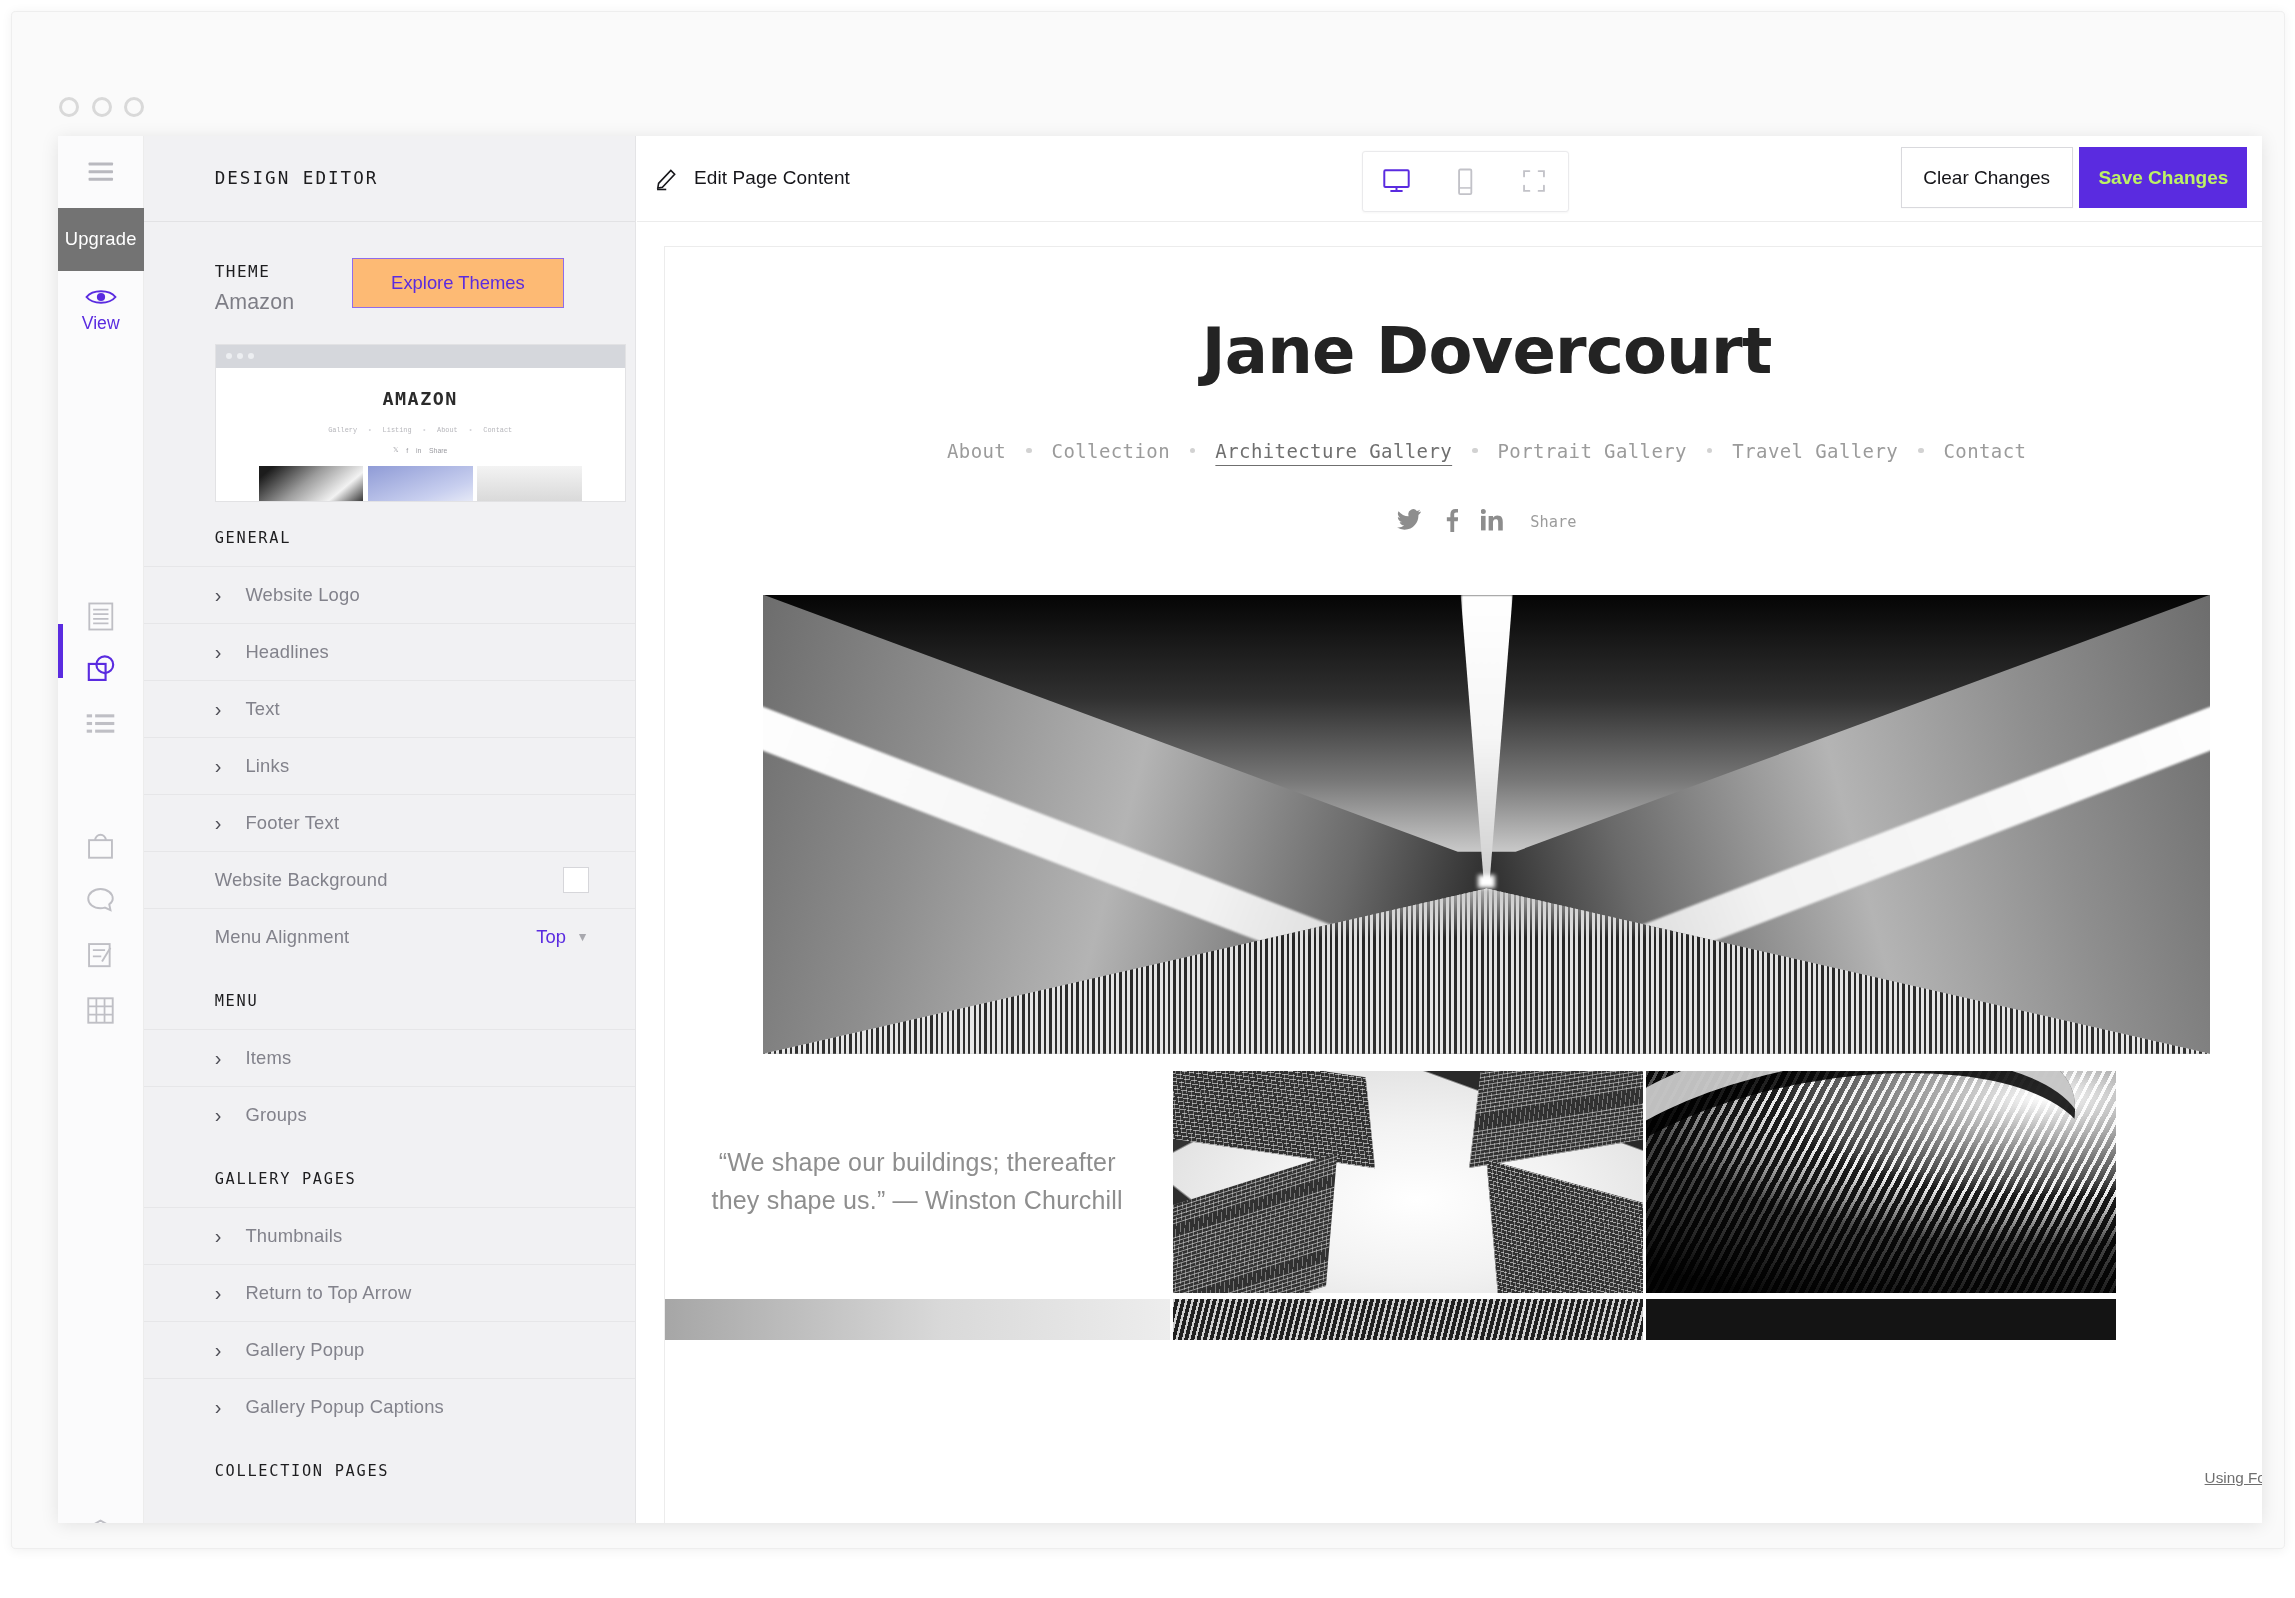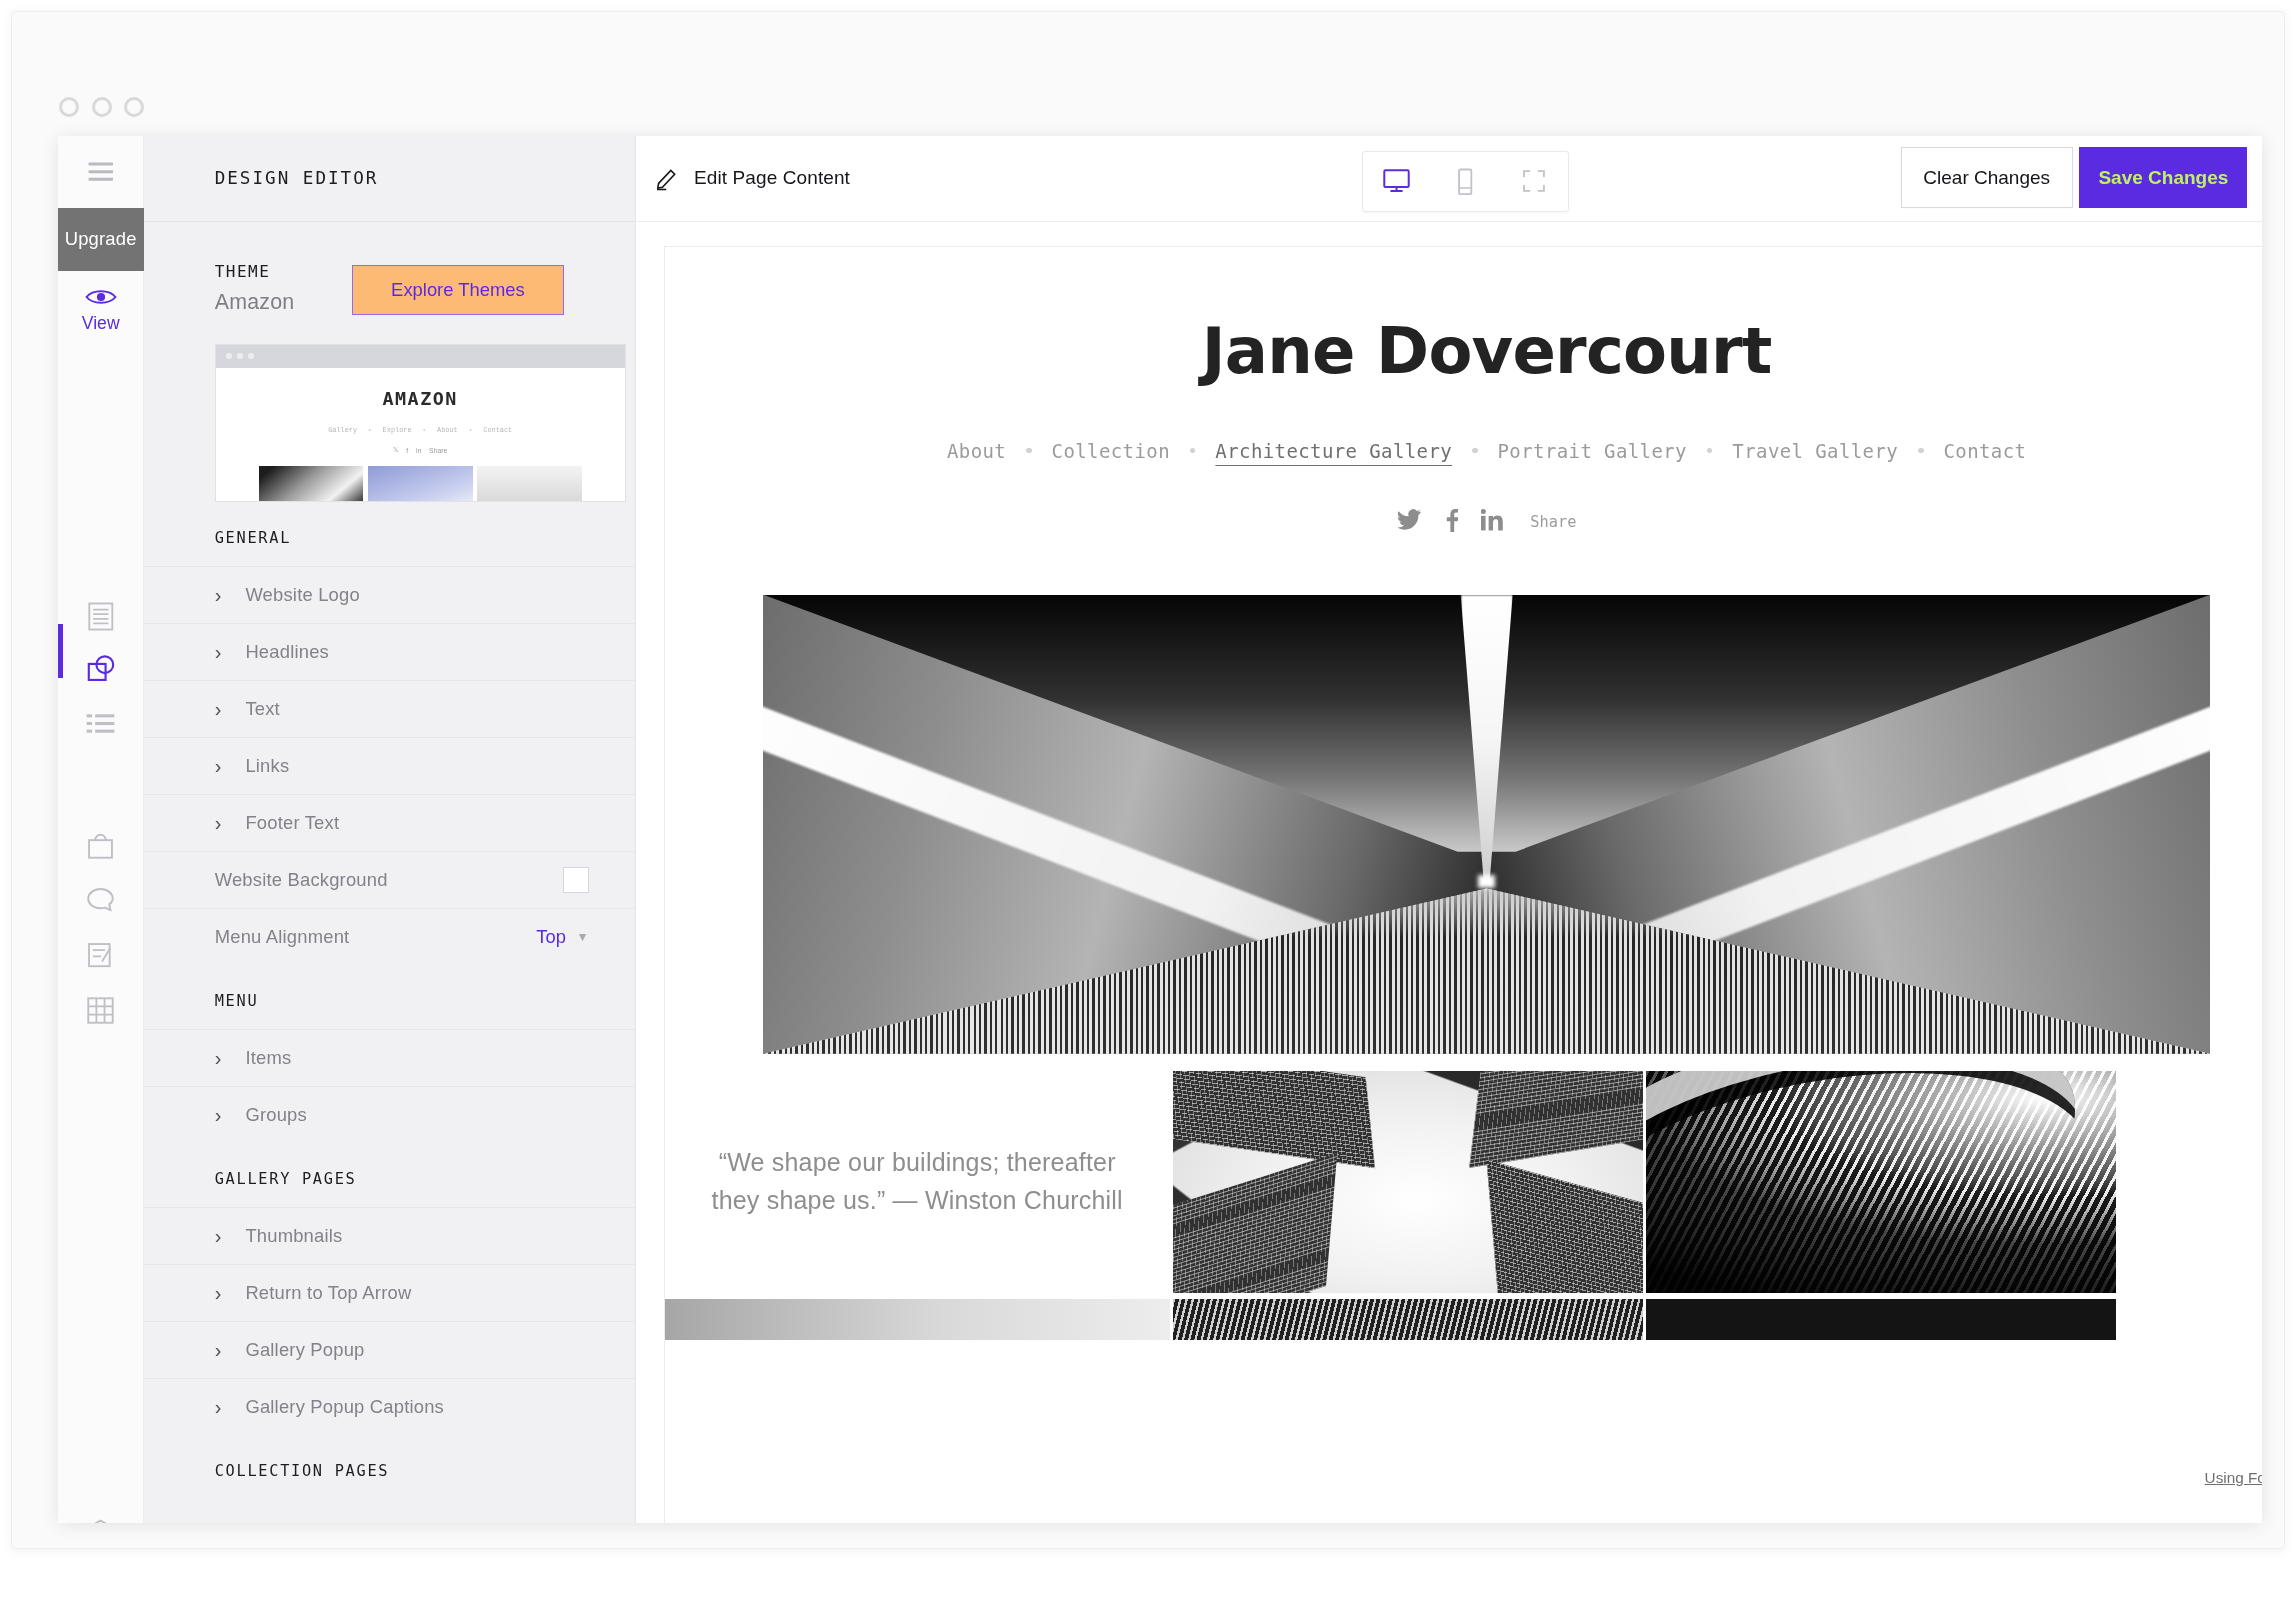--- a/index.html
+++ b/index.html
@@ -100,21 +100,21 @@
     background: #f1f1f3;
     border-bottom: 0.8px solid #e2e2e4;
   }
   #panel-title {
     font-family: "DejaVu Sans Mono", monospace;
     font-size: 17.6px; letter-spacing: 2px;
     color: #1d1d1f;
   }
   #theme-block {
     padding: 40px 71px 0 71px;
-    display: flex; align-items: flex-end; justify-content: space-between;
+    display: flex; align-items: center; justify-content: space-between;
   }
   #theme-label {
     font-family: "DejaVu Sans Mono", monospace;
     font-size: 16px; letter-spacing: 1.5px; color: #1d1d1f;
   }
   #theme-name {
     margin-top: 9.2px;
     font-size: 21.4px; color: #7e7e86; letter-spacing: 0.2px;
   }
   #explore-themes-button {
@@ -473,21 +473,21 @@
         <div id="theme-preview">
           <div id="preview-chrome">
             <span class="pv-dot"></span>
             <span class="pv-dot"></span>
             <span class="pv-dot"></span>
           </div>
           <div id="preview-logo">AMAZON</div>
           <div id="preview-nav">
             <span>Gallery</span>
             <span class="pv-sep">•</span>
-            <span>Explore</span>
+            <span>Listing</span>
             <span class="pv-sep">•</span>
             <span>About</span>
             <span class="pv-sep">•</span>
             <span>Contact</span>
           </div>
           <div id="preview-social">
             <span>𝕏</span>
             <span>f</span>
             <span>in</span>
             <span>Share</span>

